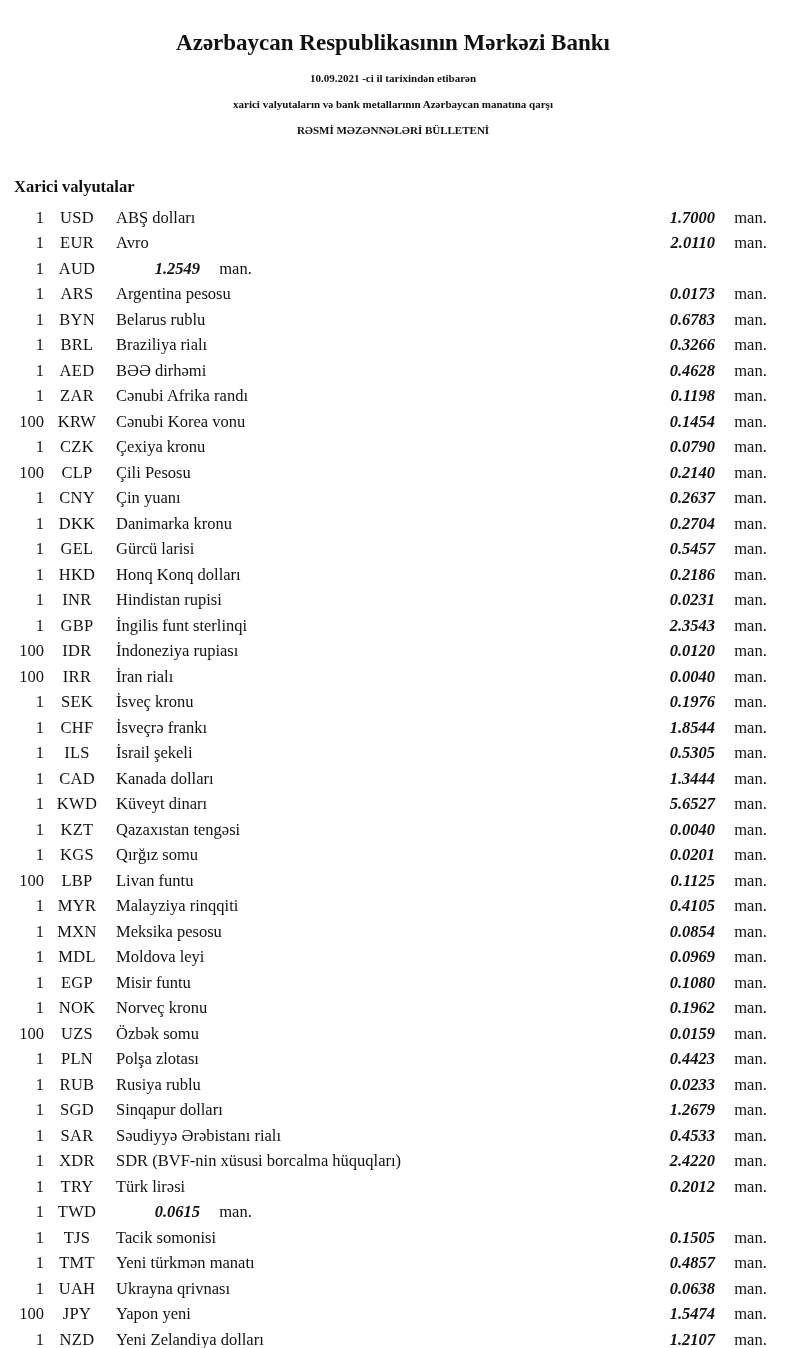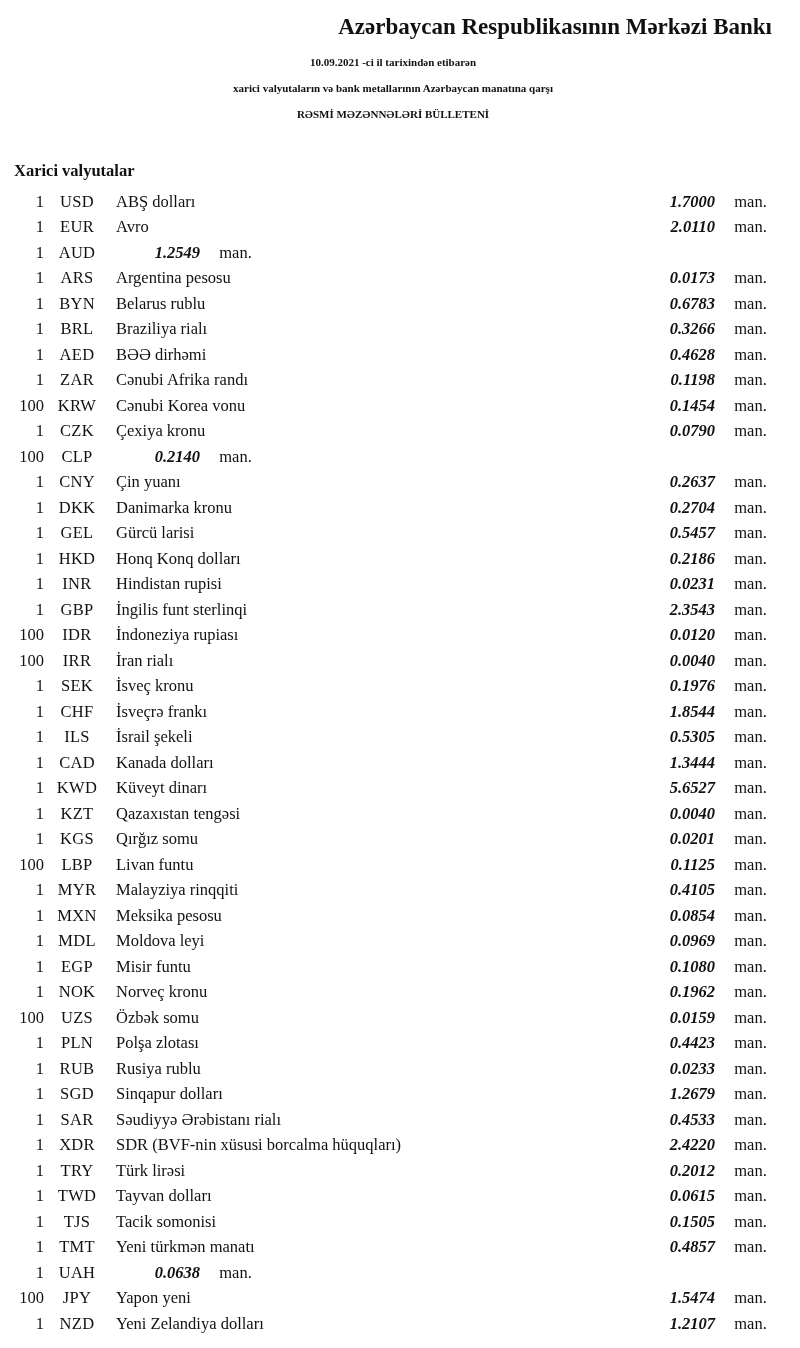--- a/index.html
+++ b/index.html
@@ -14,22 +14,21 @@
     margin: 0 auto;
     background: #ffffff;
     padding: 10px 28px 0 14px;
     overflow: hidden;
   }
   .doc-header { text-align: center; }
   .bank-title {
     font-size: 23px;
     font-weight: 700;
     line-height: 1.3;
-    margin-top: 2px;
-    text-align: right;
+    margin-top: 18px;
   }
   .hdr-line {
     font-size: 11px;
     font-weight: 700;
     line-height: 26px;
   }
   .date-line { margin-top: 7px; }
   .section-title {
     font-size: 16.5px;
     font-weight: 700;
@@ -166,20 +165,21 @@
       <span class="cell-qty">1</span>
       <span class="cell-code">CZK</span>
       <span class="cell-name">Çexiya kronu</span>
       <span class="cell-rate">0.0790</span>
       <span class="cell-unit">man.</span>
     </div>
 
     <div class="rate-row">
       <span class="cell-qty">100</span>
       <span class="cell-code">CLP</span>
+      <span class="cell-name">Çili Pesosu</span>
       <span class="cell-rate">0.2140</span>
       <span class="cell-unit">man.</span>
     </div>
 
     <div class="rate-row">
       <span class="cell-qty">1</span>
       <span class="cell-code">CNY</span>
       <span class="cell-name">Çin yuanı</span>
       <span class="cell-rate">0.2637</span>
       <span class="cell-unit">man.</span>
@@ -397,21 +397,20 @@
       <span class="cell-qty">1</span>
       <span class="cell-code">TRY</span>
       <span class="cell-name">Türk lirəsi</span>
       <span class="cell-rate">0.2012</span>
       <span class="cell-unit">man.</span>
     </div>
 
     <div class="rate-row">
       <span class="cell-qty">1</span>
       <span class="cell-code">TWD</span>
-      <span class="cell-name">Tayvan dolları</span>
       <span class="cell-rate">0.0615</span>
       <span class="cell-unit">man.</span>
     </div>
 
     <div class="rate-row">
       <span class="cell-qty">1</span>
       <span class="cell-code">TJS</span>
       <span class="cell-name">Tacik somonisi</span>
       <span class="cell-rate">0.1505</span>
       <span class="cell-unit">man.</span>
@@ -421,20 +420,21 @@
       <span class="cell-qty">1</span>
       <span class="cell-code">TMT</span>
       <span class="cell-name">Yeni türkmən manatı</span>
       <span class="cell-rate">0.4857</span>
       <span class="cell-unit">man.</span>
     </div>
 
     <div class="rate-row">
       <span class="cell-qty">1</span>
       <span class="cell-code">UAH</span>
+      <span class="cell-name">Ukrayna qrivnası</span>
       <span class="cell-rate">0.0638</span>
       <span class="cell-unit">man.</span>
     </div>
 
     <div class="rate-row">
       <span class="cell-qty">100</span>
       <span class="cell-code">JPY</span>
       <span class="cell-name">Yapon yeni</span>
       <span class="cell-rate">1.5474</span>
       <span class="cell-unit">man.</span>

